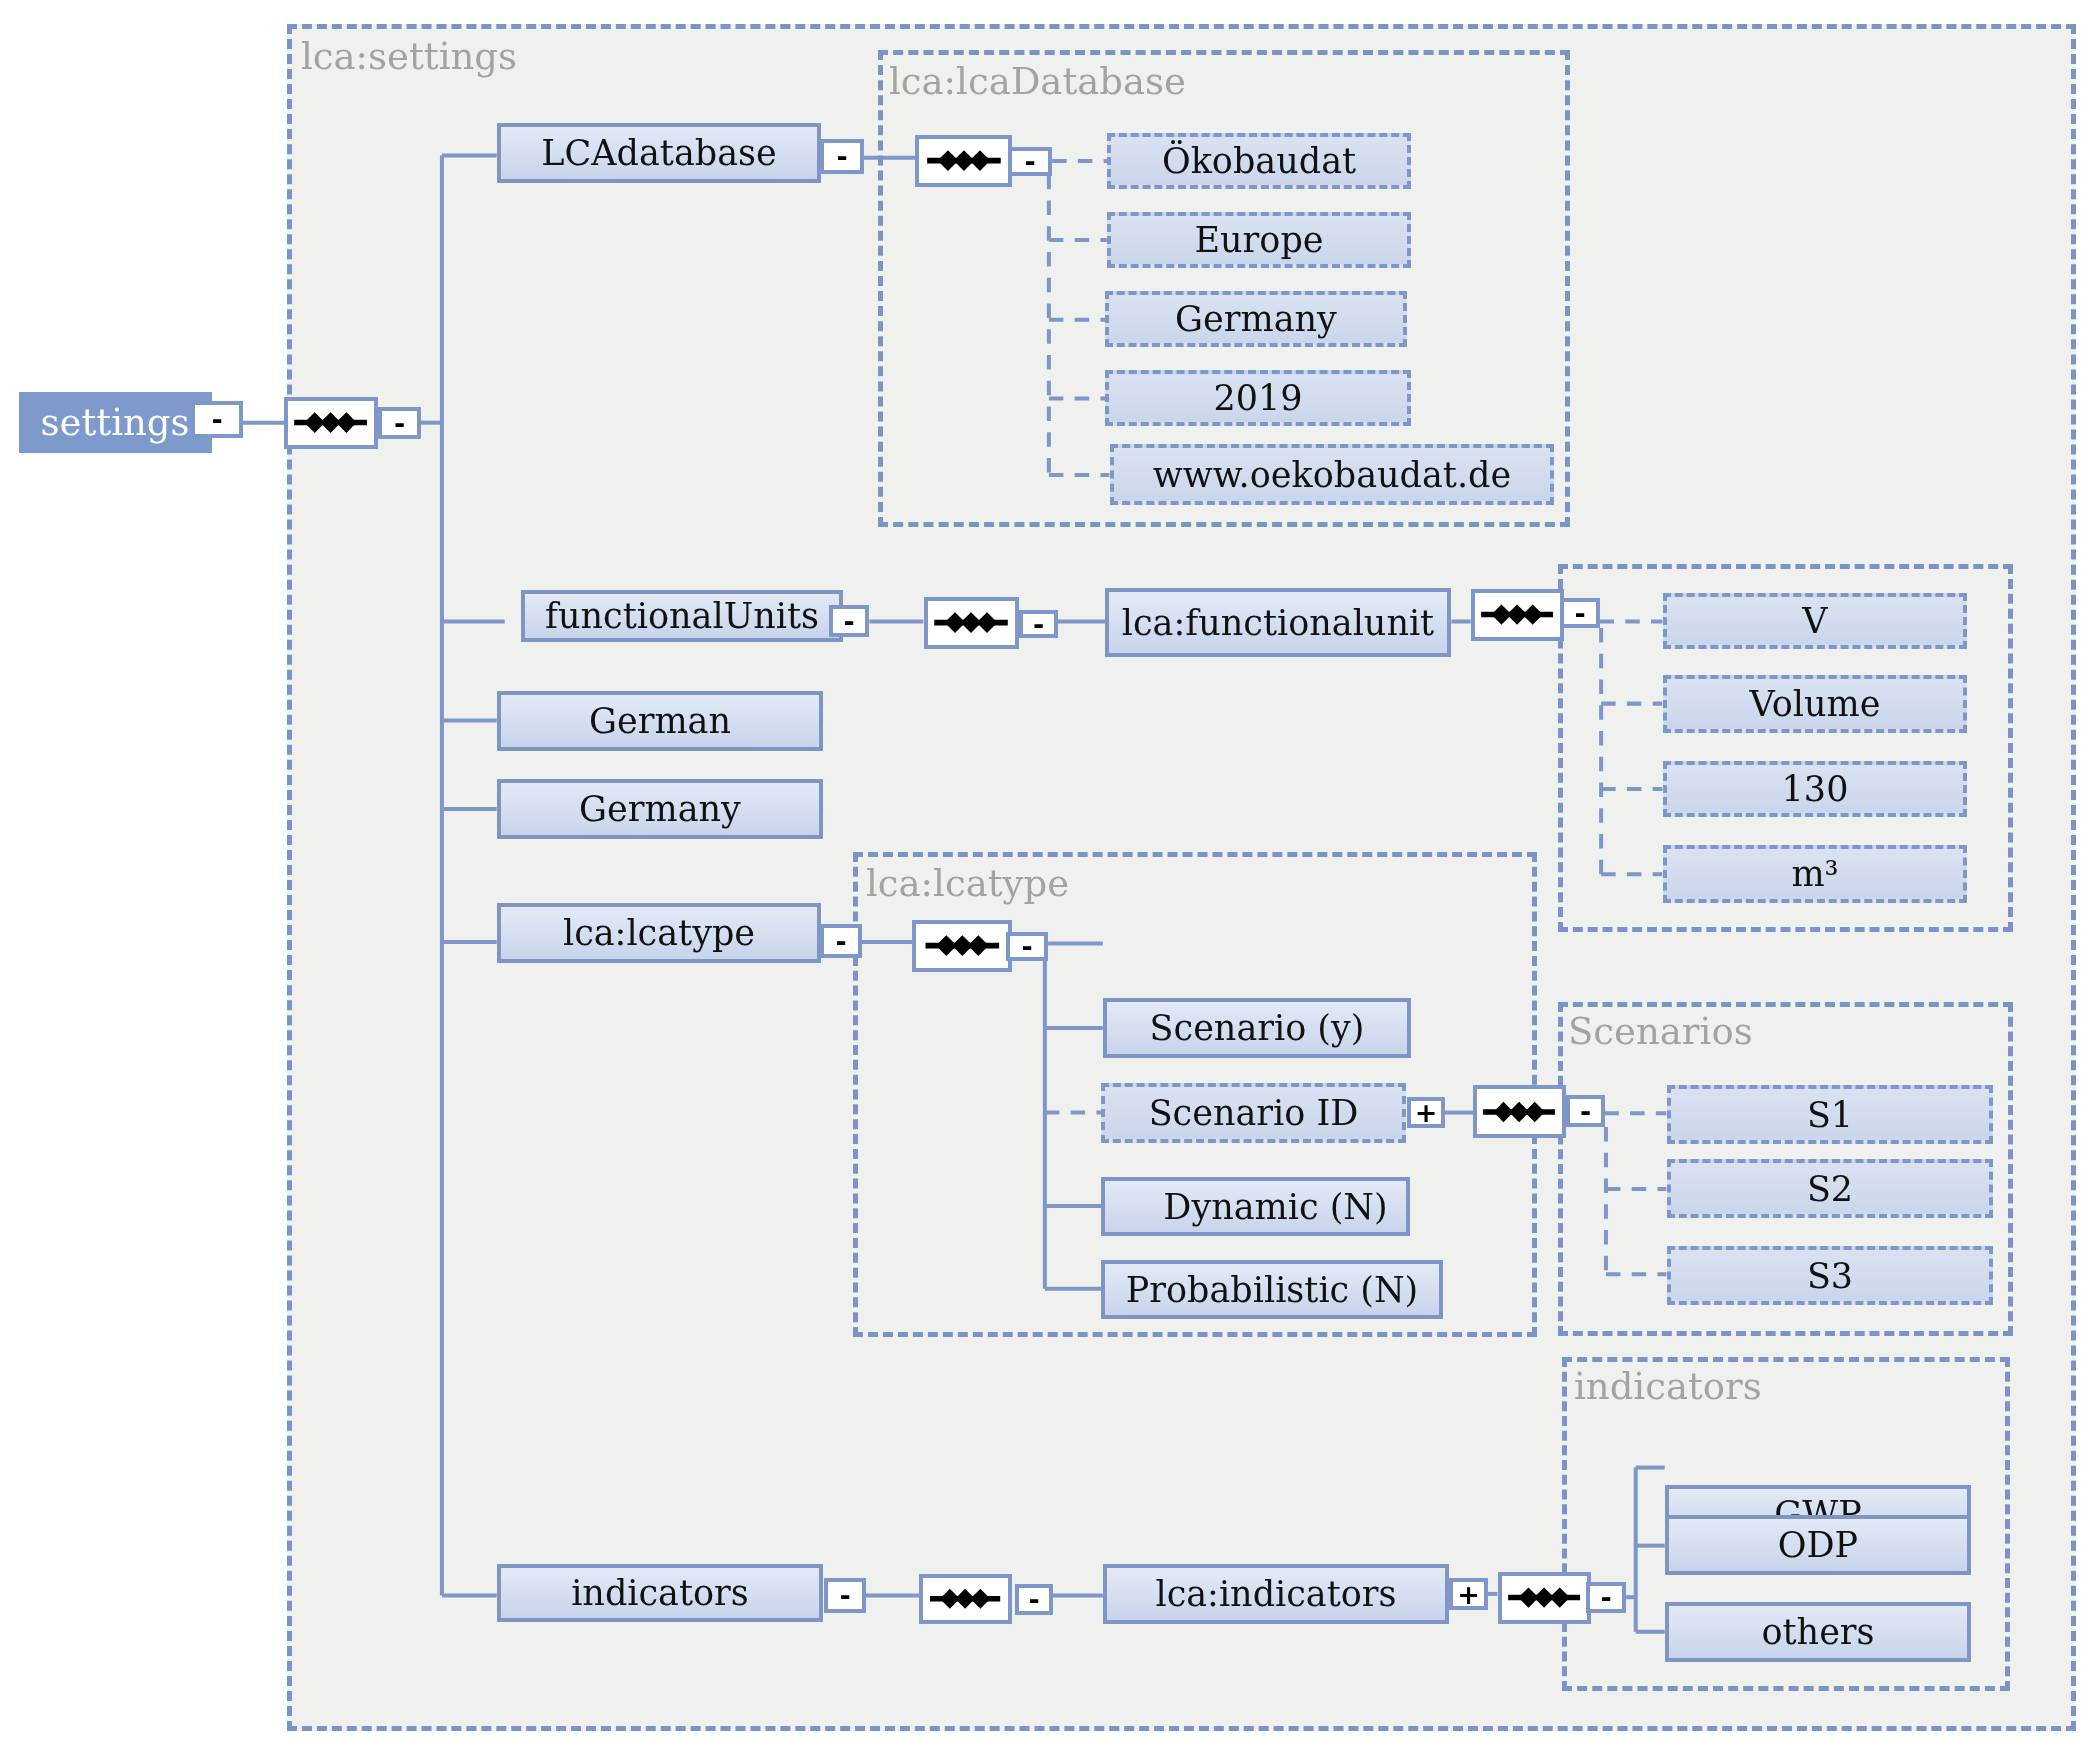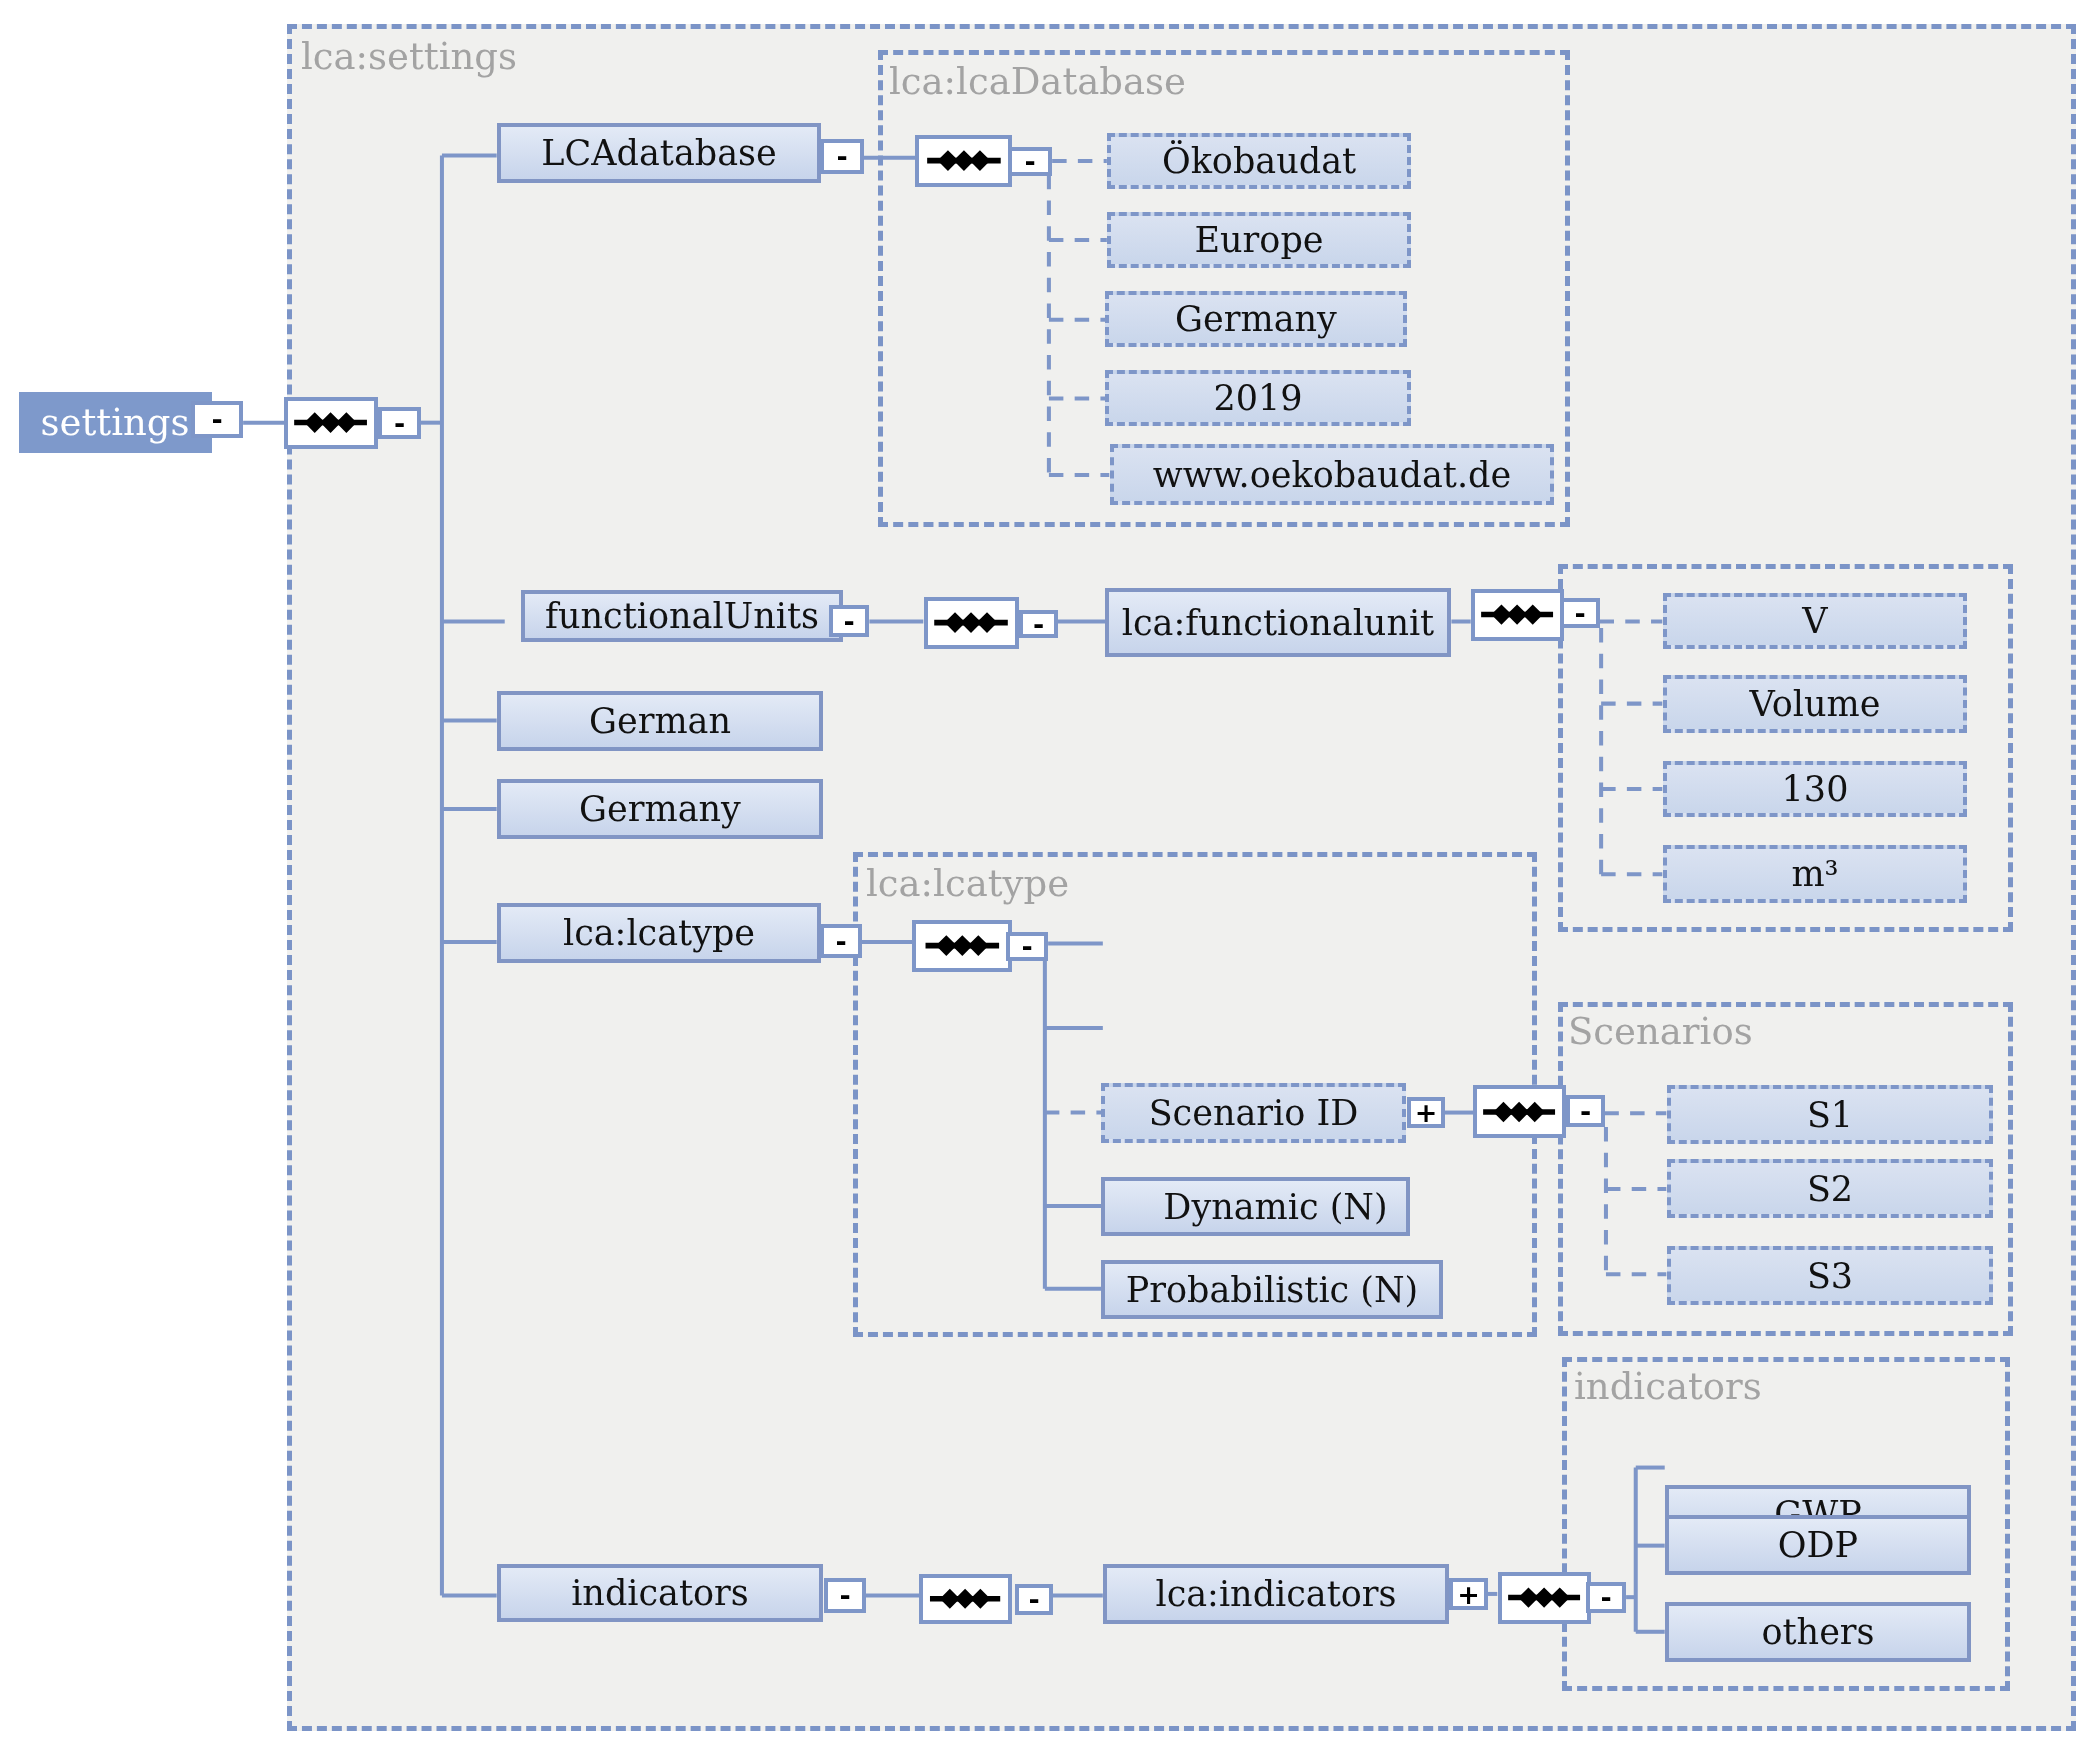--- a/index.html
+++ b/index.html
@@ -154,20 +154,21 @@
   <div class="ebox" style="left:497px;top:903px;width:324px;height:60px;">lca:lcatype</div>
   <div class="pm" style="left:820px;top:924px;width:42px;height:34px;">-</div>
   <div class="seq" style="left:912px;top:920px;width:100px;height:52px;">
     <svg viewBox="0 0 100 44">
         <line x1="4" y1="22" x2="96" y2="22" stroke="#000" stroke-width="7"></line>
         <path fill="#000" d="M30 9 L43 22 L30 35 L17 22 Z M50 9 L63 22 L50 35 L37 22 Z M70 9 L83 22 L70 35 L57 22 Z"></path>
       </svg>
   </div>
   <div class="pm" style="left:1006px;top:932px;width:42px;height:29px;">-</div>
 
+  <div class="ebox" style="left:1103px;top:998px;width:308px;height:60px;">Scenario (y)</div>
   <div class="vbox" style="left:1101px;top:1083px;width:305px;height:60px;">Scenario ID</div>
   <div class="pm" style="left:1407px;top:1097px;width:38px;height:31px;">+</div>
   <div class="ebox" style="left:1101px;top:1177px;width:309px;height:59px;padding-left:40px;">Dynamic (N)</div>
   <div class="ebox" style="left:1101px;top:1260px;width:342px;height:59px;">Probabilistic (N)</div>
 
   <div class="seq" style="left:1473px;top:1085px;width:93px;height:53px;">
     <svg viewBox="0 0 100 44">
         <line x1="4" y1="22" x2="96" y2="22" stroke="#000" stroke-width="7"></line>
         <path fill="#000" d="M30 9 L43 22 L30 35 L17 22 Z M50 9 L63 22 L50 35 L37 22 Z M70 9 L83 22 L70 35 L57 22 Z"></path>
       </svg>

